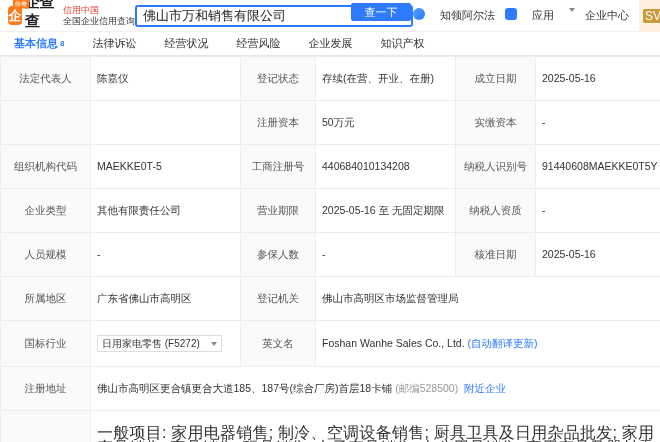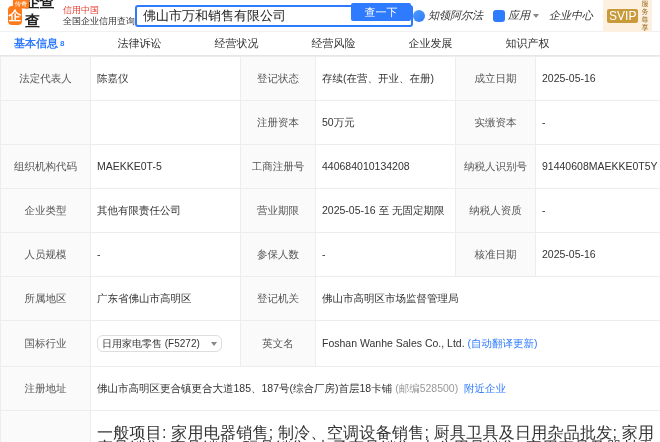--- a/index.html
+++ b/index.html
@@ -85,21 +85,21 @@
     font-size: 11px;
     cursor: pointer;
     border-radius: 2px;
     margin: 0 0 7px auto;
   }
   .hdr-right {
     display: flex; align-items: center;
     margin-left: auto; gap: 10px;
     font-size: 11px; color: #333;
   }
-  .hdr-item { display: flex; align-items: center; gap: 3px; white-space: nowrap; font-style: italic; }
+  .hdr-item { display: flex; gap: 15px; white-space: nowrap; }
   .ai-dot {
     width: 12px; height: 12px; border-radius: 50%;
     background: linear-gradient(135deg,#4d9bff,#2f7bff);
     display: inline-block;
   }
   .app-dot {
     width: 12px; height: 12px; border-radius: 3px;
     background: #2f7bff; display: inline-block;
   }
   .vip {
@@ -115,21 +115,20 @@
   .vip-txt { font-size: 7px; color: #9a6f22; line-height: 8px; }
 
   
   .tabs {
     height: 24px;
     display: flex; align-items: stretch;
     border-bottom: 1px solid #e6e6e6;
     background: #fff;
     font-size: 11px;
     position: relative;
-    gap: 25px;
   }
   .tab {
     padding: 0 14px;
     display: flex; align-items: center;
     color: #333;
     cursor: pointer;
     white-space: nowrap;
   }
   .tab.active { color: #2f7bff; font-weight: bold; }
   .tab .sup { font-size: 8px; color: #2f7bff; margin-left: 2px; vertical-align: top;}
@@ -163,21 +162,21 @@
   }
   td.lbl {
     background: #fafafa;
     color: #555;
     text-align: center;
   }
   td.val { background: #fff; }
   .blue-link { color: #2f7bff; cursor: pointer; }
   .sel {
     display: inline-flex; align-items: center; gap: 11px;
-    border: 1px solid #ddd; border-radius: 6px;
+    border: 1px solid #ddd; border-radius: 0;
     padding: 0px 4px; font-size: 10px;
   }
   .caret {
     width: 0; height: 0;
     border-left: 3px solid transparent;
     border-right: 3px solid transparent;
     border-top: 4px solid #888;
     display: inline-block;
   }
   .gray { color: #999; }

